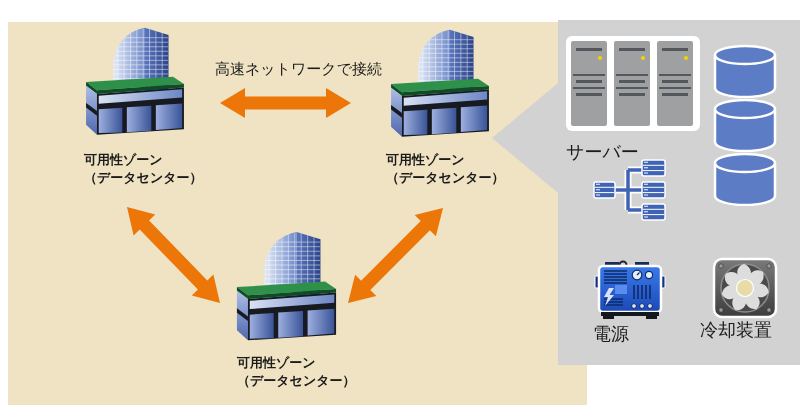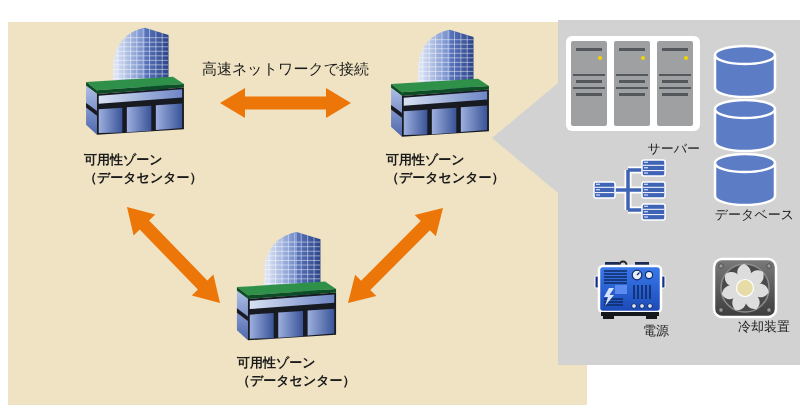--- a/index.html
+++ b/index.html
@@ -5,32 +5,32 @@
   html,body{margin:0;padding:0;background:var(--page_bg,#fff);}
   .stage{position:relative;width:800px;height:417px;overflow:hidden;
          font-family:"DejaVu Sans","Liberation Sans",sans-serif;color:var(--text,#1b1b1b);}
   .canvas{position:absolute;left:8px;top:22px;width:579px;height:383px;background:var(--canvas_bg);}
   .overlay{position:absolute;left:0;top:0;width:800px;height:417px;pointer-events:none;}
   .arrow{fill:var(--arrow_orange);}
   .wedge{fill:var(--panel_bg);}
   .panel{position:absolute;left:558px;top:20px;width:242px;height:345px;background:var(--panel_bg);}
   .bldg{position:absolute;}
   .zone-label{position:absolute;font-size:13px;line-height:18px;white-space:nowrap;font-weight:bold;}
-  .conn-label{position:absolute;left:202px;top:60px;width:180px;text-align:left;
+  .conn-label{position:absolute;left:202px;top:60px;width:180px;text-align:right;
               font-size:15px;white-space:nowrap;}
   
   .server-group{position:absolute;left:8px;top:16px;width:134px;height:95px;background:#fff;
                 border-radius:6px;display:flex;gap:3px;padding:3px;box-sizing:border-box;}
   .tower{position:relative;width:40px;height:89px;background:var(--server_gray);
          border:2px solid #fff;border-radius:4px;box-sizing:border-box;}
   .tower .bar{position:absolute;left:5px;right:5px;height:3px;background:#54575B;}
   .tower .line{position:absolute;left:2px;right:2px;height:2px;background:#54575B;}
   .tower .led{position:absolute;right:5px;top:15px;width:4px;height:4px;border-radius:50%;
               background:var(--led_yellow);}
-  .p-label{position:absolute;font-size:13px;text-align:right;white-space:nowrap;}
+  .p-label{position:absolute;font-size:18px;text-align:left;white-space:nowrap;}
   .abs{position:absolute;}
 </style>
 </head>
 <body>
 
 <svg width="0" height="0" style="position:absolute" aria-hidden="true">
   <defs>
     <linearGradient id="gTowerFront" x1="0" y1="0" x2="1" y2="0">
       <stop offset="0" stop-color="#E3EAF8"></stop>
         <stop offset="1" stop-color="#6E89C9"></stop>
@@ -154,21 +154,20 @@
       <ellipse cx="33" cy="11" rx="30" ry="9" style="fill:var(--database_blue)" stroke="#fff" stroke-width="2.5"></ellipse>
     </svg>
     <svg class="abs" style="left:154px;top:78px" width="66" height="54" viewBox="0 0 66 54">
       <path d="M3 11 v33 a30 9 0 0 0 60 0 v-33" style="fill:var(--database_blue)" stroke="#fff" stroke-width="2.5"></path>
       <ellipse cx="33" cy="11" rx="30" ry="9" style="fill:var(--database_blue)" stroke="#fff" stroke-width="2.5"></ellipse>
     </svg>
     <svg class="abs" style="left:154px;top:132px" width="66" height="54" viewBox="0 0 66 54">
       <path d="M3 11 v33 a30 9 0 0 0 60 0 v-33" style="fill:var(--database_blue)" stroke="#fff" stroke-width="2.5"></path>
       <ellipse cx="33" cy="11" rx="30" ry="9" style="fill:var(--database_blue)" stroke="#fff" stroke-width="2.5"></ellipse>
     </svg>
-    <div class="p-label" style="left:140px;width:96px;top:186px">データベース</div>
 
     <svg class="abs" style="left:34px;top:138px" width="78" height="64" viewBox="0 0 78 64">
       <path d="M23 32 H50 M36 12 V52 M36 12 H50 M36 52 H50" fill="none" stroke="#fff" stroke-width="7"></path>
       <path d="M23 32 H50 M36 12 V52 M36 12 H50 M36 52 H50" fill="none" style="stroke:var(--network_blue)" stroke-width="3.5"></path>
       <g style="fill:var(--network_blue)" stroke="#fff" stroke-width="1.5">
         <rect x="2" y="24" width="21" height="16" rx="2"></rect>
         <rect x="50" y="2" width="23" height="16" rx="2"></rect>
         <rect x="50" y="24" width="23" height="16" rx="2"></rect>
         <rect x="50" y="46" width="23" height="16" rx="2"></rect>
       </g>

